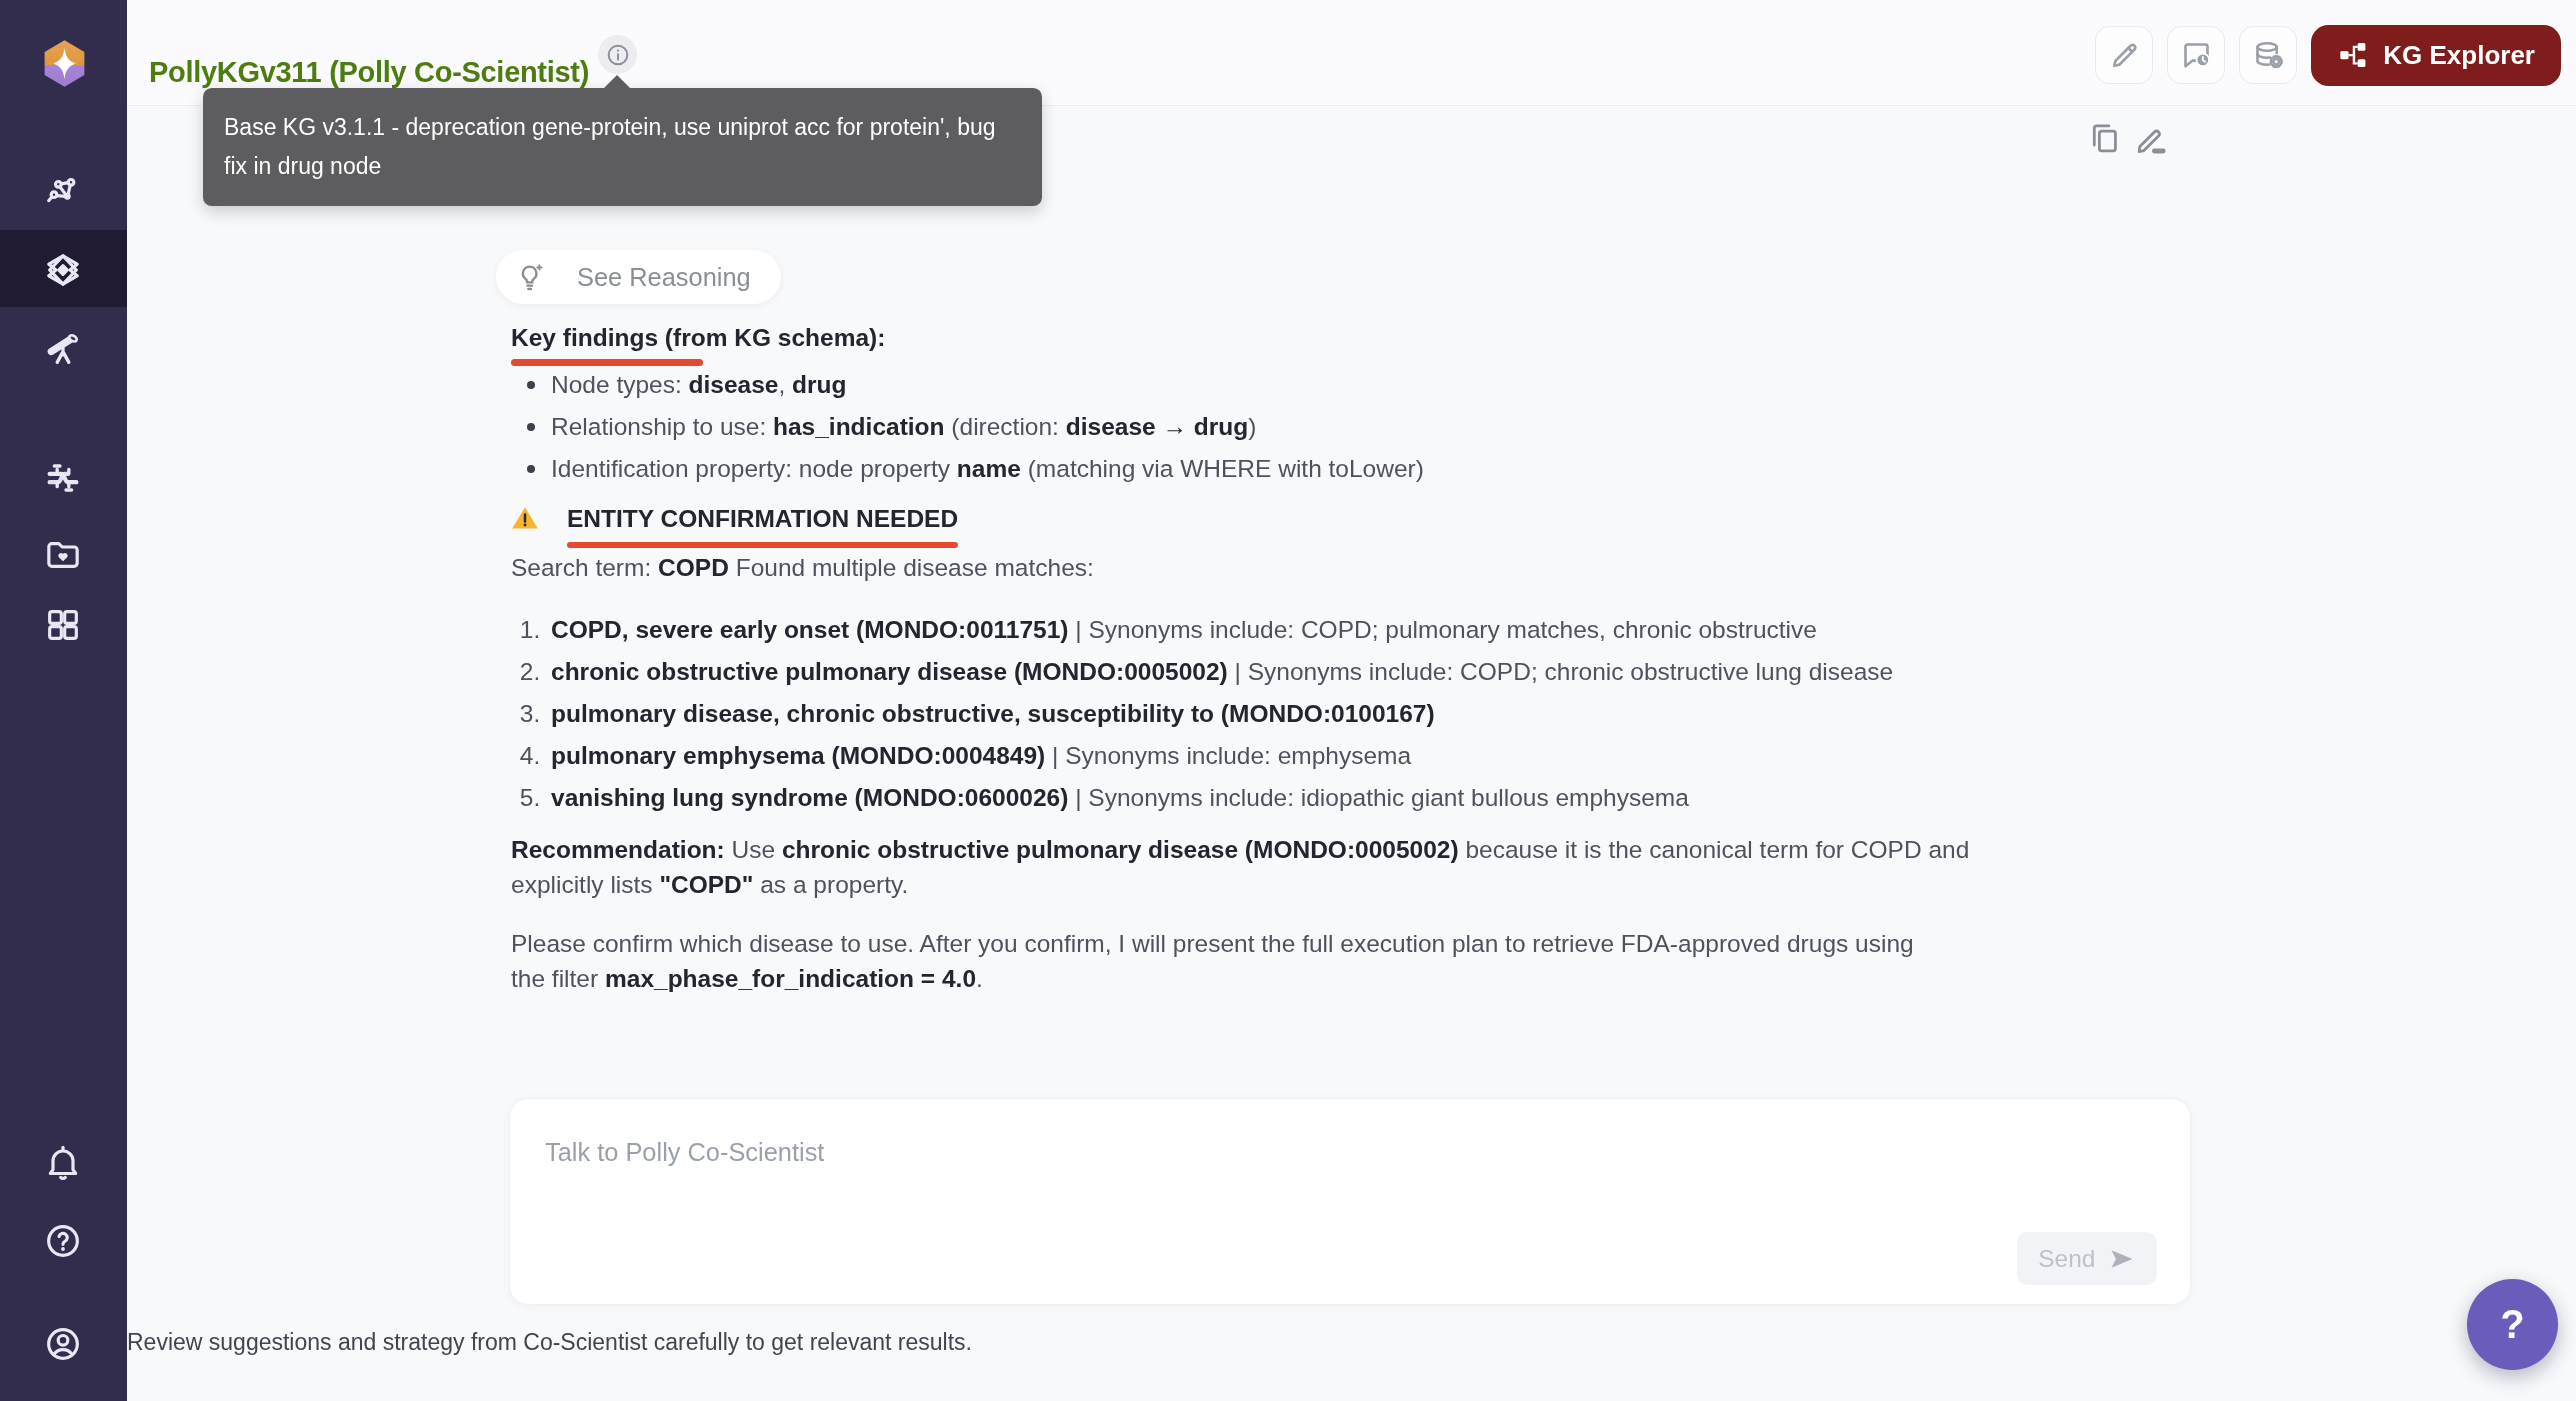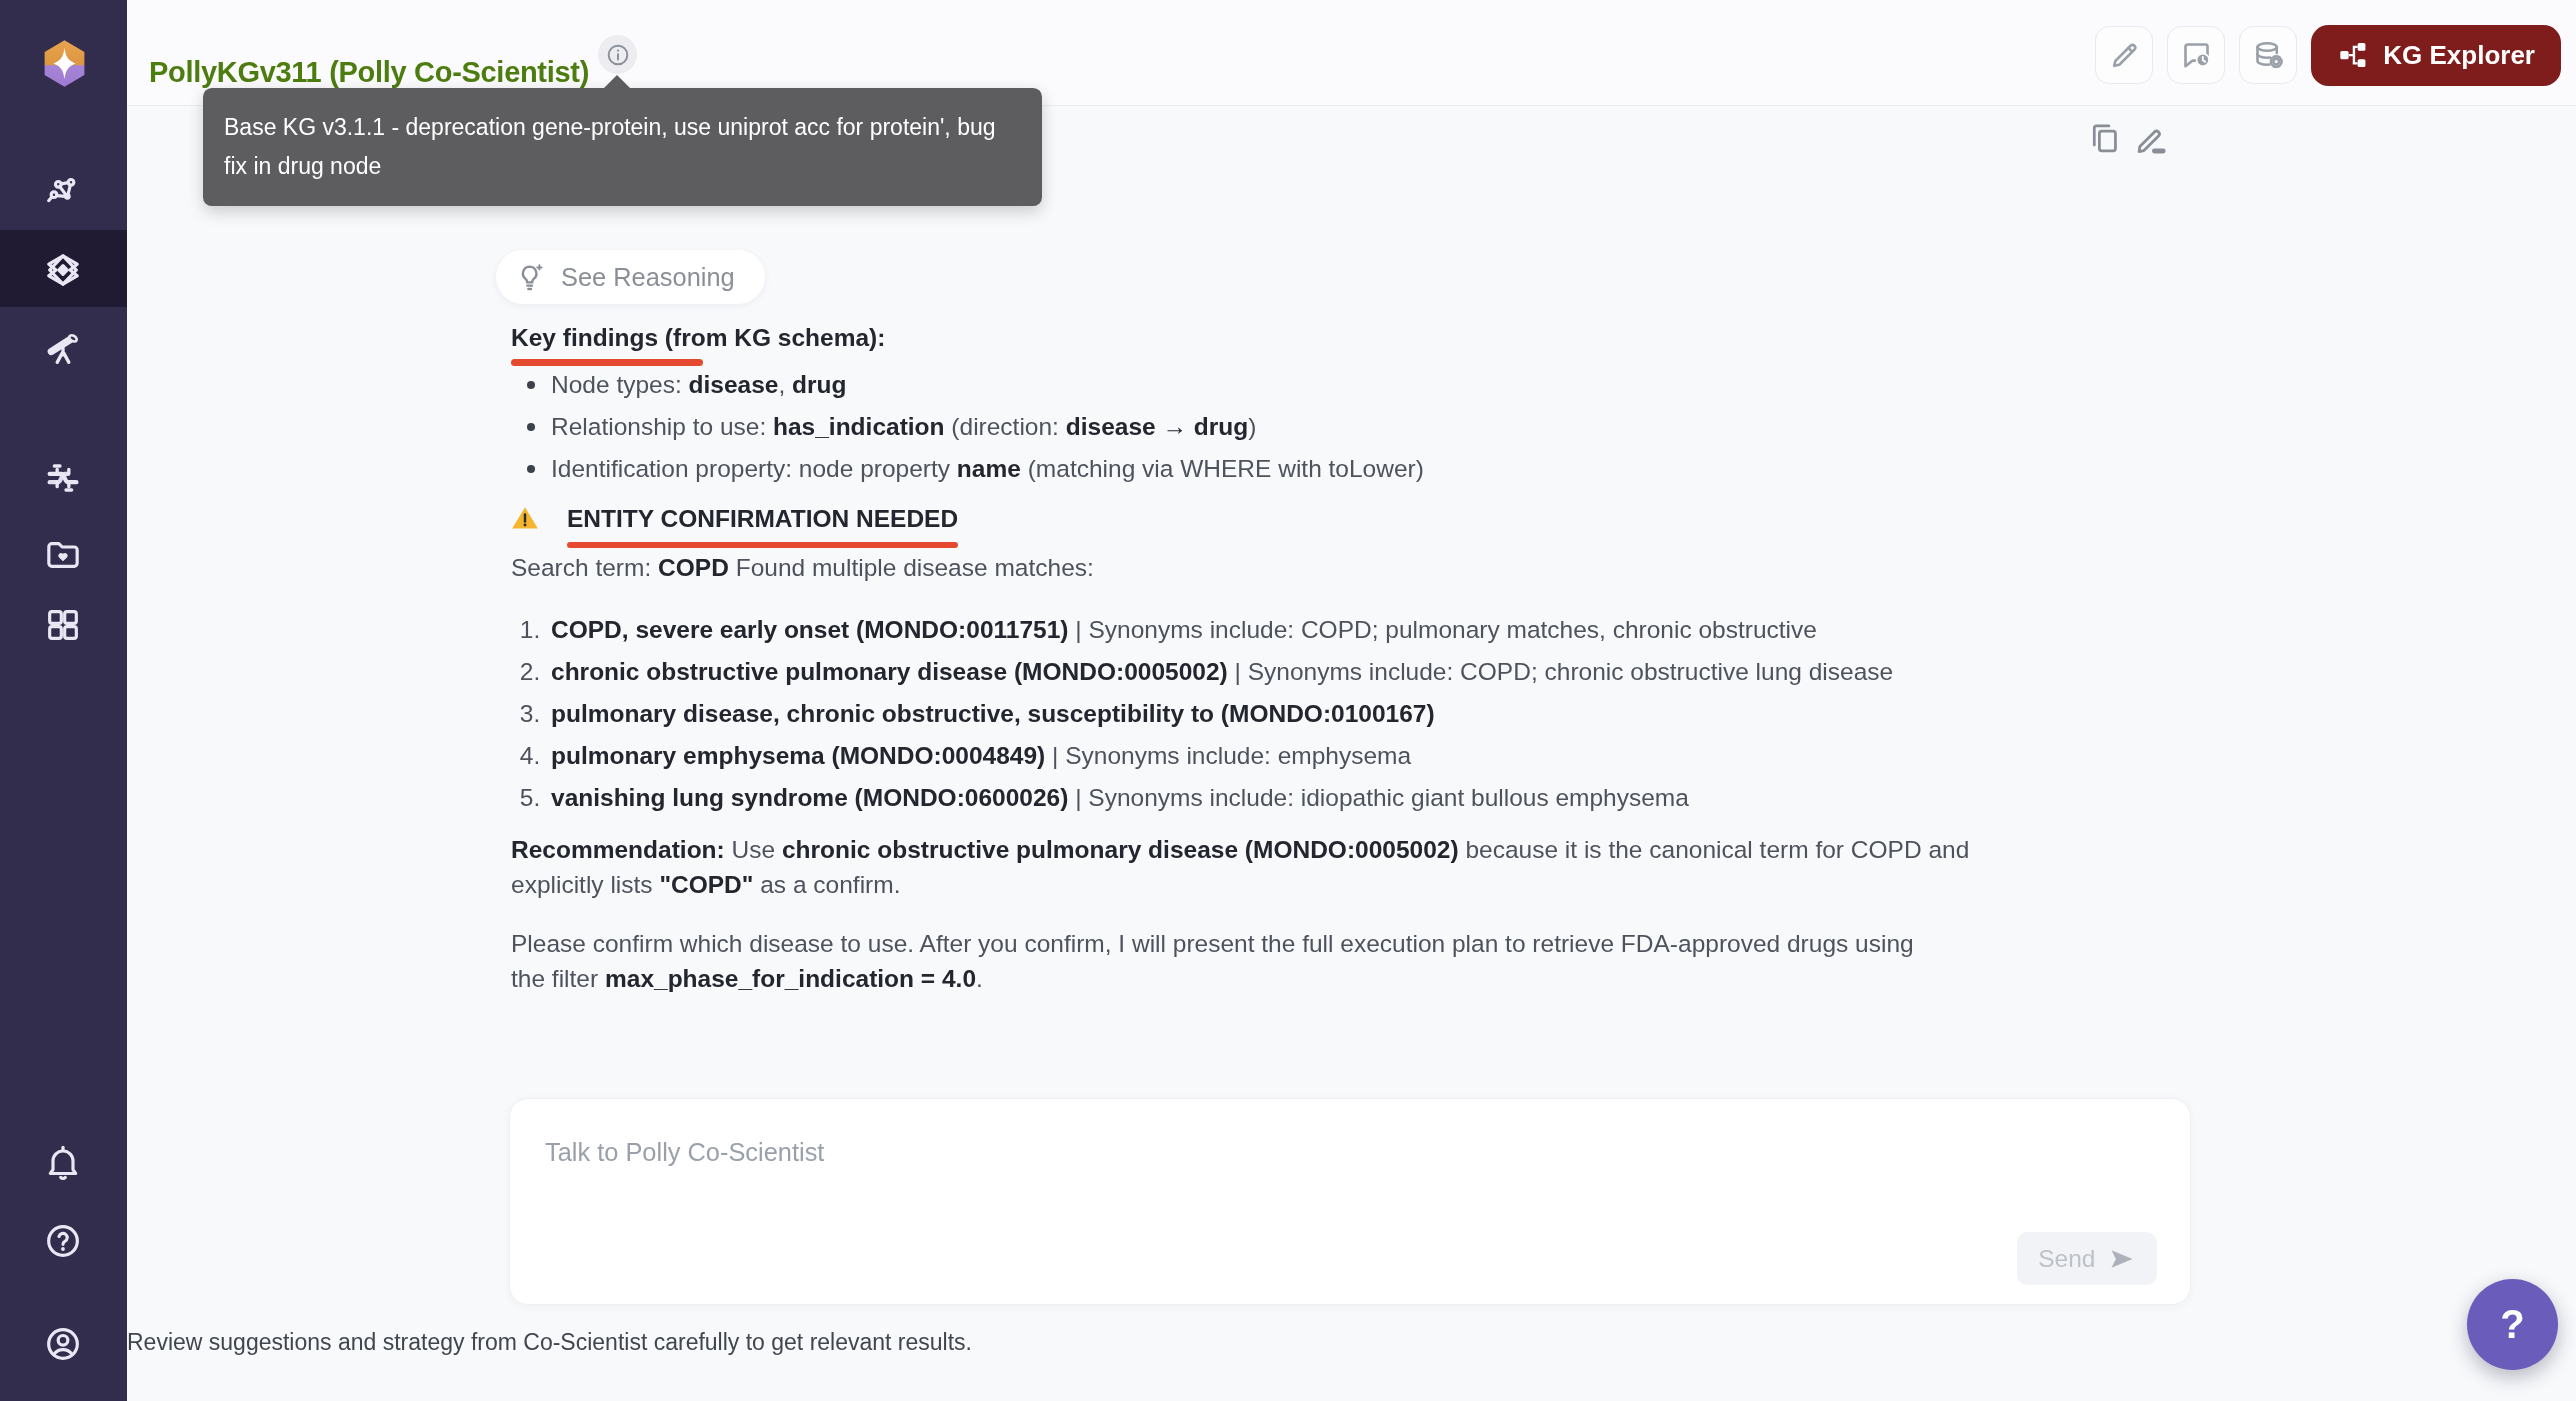--- a/index.html
+++ b/index.html
@@ -22,21 +22,21 @@
   .tooltip .caret{position:absolute;top:-13px;left:399px;width:0;height:0;border-left:15px solid transparent;border-right:15px solid transparent;border-bottom:15px solid #5D5D5F;}
   .header-actions{position:absolute;right:15px;top:24.5px;display:flex;align-items:center;gap:14px;}
   .icon-btn{width:58px;height:58px;border:1.8px solid #E8E9EE;border-radius:14px;background:#FDFDFE;color:#9AA0A8;display:flex;align-items:center;justify-content:center;cursor:pointer;}
   .icon-btn svg{width:33px;height:33px;}
   .kg-btn{height:61px;padding:0 26px;border-radius:17.5px;background:#7f1d1d;color:#FFFFFF;font-size:26px;font-weight:700;display:flex;align-items:center;gap:14px;cursor:pointer;border:none;}
   .kg-btn svg{width:32px;height:32px;}
 
   
   .msg-actions{position:absolute;left:2087px;top:121px;display:flex;gap:12.3px;color:#8A8F97;z-index:5;}
   .msg-actions .mini{width:35px;height:35px;cursor:pointer;}
-  .reasoning-pill{position:absolute;left:496px;top:250px;height:54px;padding:0 30px 0 19px;border-radius:27px;background:#FFFFFF;box-shadow:0 1.8px 7px rgba(40,40,60,0.06);display:flex;align-items:center;gap:14px;color:#8A8E96;font-size:25.4px;cursor:pointer;}
+  .reasoning-pill{position:absolute;left:496px;top:250px;height:54px;padding:0 30px 0 19px;border-radius:27px;background:#FFFFFF;box-shadow:0 1.8px 7px rgba(40,40,60,0.06);display:flex;align-items:center;gap:30px;color:#8A8E96;font-size:25.4px;cursor:pointer;}
   .reasoning-pill svg{width:32px;height:32px;color:#8A8E96;}
 
   .content{position:absolute;left:511px;top:320px;width:1647px;font-size:24.5px;color:#4E525C;}
   .content .b{font-weight:700;color:#23262E;}
   .h-bold{font-size:24.5px;font-weight:700;color:#23262E;margin:0;line-height:35px;}
   .mark-u{position:relative;display:inline-block;}
   .mark-u::after{content:'';position:absolute;left:0;bottom:-10.5px;height:6.1px;border-radius:3.5px;background:#E5492F;}
   .u-partial::after{width:192px;}
   .u-full::after{width:100%;}
   .ru{position:relative;display:inline-block;}
@@ -260,21 +260,21 @@
     <p class="search-line"><span>Search term: </span><span class="b">COPD</span><span> Found multiple disease matches:</span></p>
 
     <ol class="matches">
       <li><span class="b">COPD, severe early onset (MONDO:0011751)</span><span> | Synonyms include: COPD; pulmonary matches, chronic obstructive</span></li>
       <li><span class="b">chronic obstructive pulmonary disease (MONDO:0005002)</span><span> | Synonyms include: COPD; chronic obstructive lung disease</span></li>
       <li><span class="b">pulmonary disease, chronic obstructive, susceptibility to (MONDO:0100167)</span></li>
       <li><span class="b">pulmonary emphysema (MONDO:0004849)</span><span> | Synonyms include: emphysema</span></li>
       <li><span class="b">vanishing lung syndrome (MONDO:0600026)</span><span> | Synonyms include: idiopathic giant bullous emphysema</span></li>
     </ol>
 
-    <p class="rec"><span class="b ru">Recommendation:</span><span> Use </span><span class="b">chronic obstructive pulmonary disease (MONDO:0005002)</span><span> because it is the canonical term for COPD and explicitly lists </span><span class="b">"COPD"</span><span> as a confirm.</span></p>
+    <p class="rec"><span class="b ru">Recommendation:</span><span> Use </span><span class="b">chronic obstructive pulmonary disease (MONDO:0005002)</span><span> because it is the canonical term for COPD and explicitly lists </span><span class="b">"COPD"</span><span> as a property.</span></p>
 
     <p class="confirm"><span>Please confirm which disease to use. After you confirm, I will present the full execution plan to retrieve FDA-approved drugs using the filter </span><span class="b">max_phase_for_indication = 4.0</span><span>.</span></p>
   </div>
 
   <div class="composer">
     <textarea placeholder="Talk to Polly Co-Scientist" style=""></textarea>
     <button class="send-btn">
       <span>Send</span>
       <svg viewBox="0 0 24 24">
         <path d="M3 4.5 21 12 3 19.5l3.8-7.5z" fill="#ACB1BA"></path>

